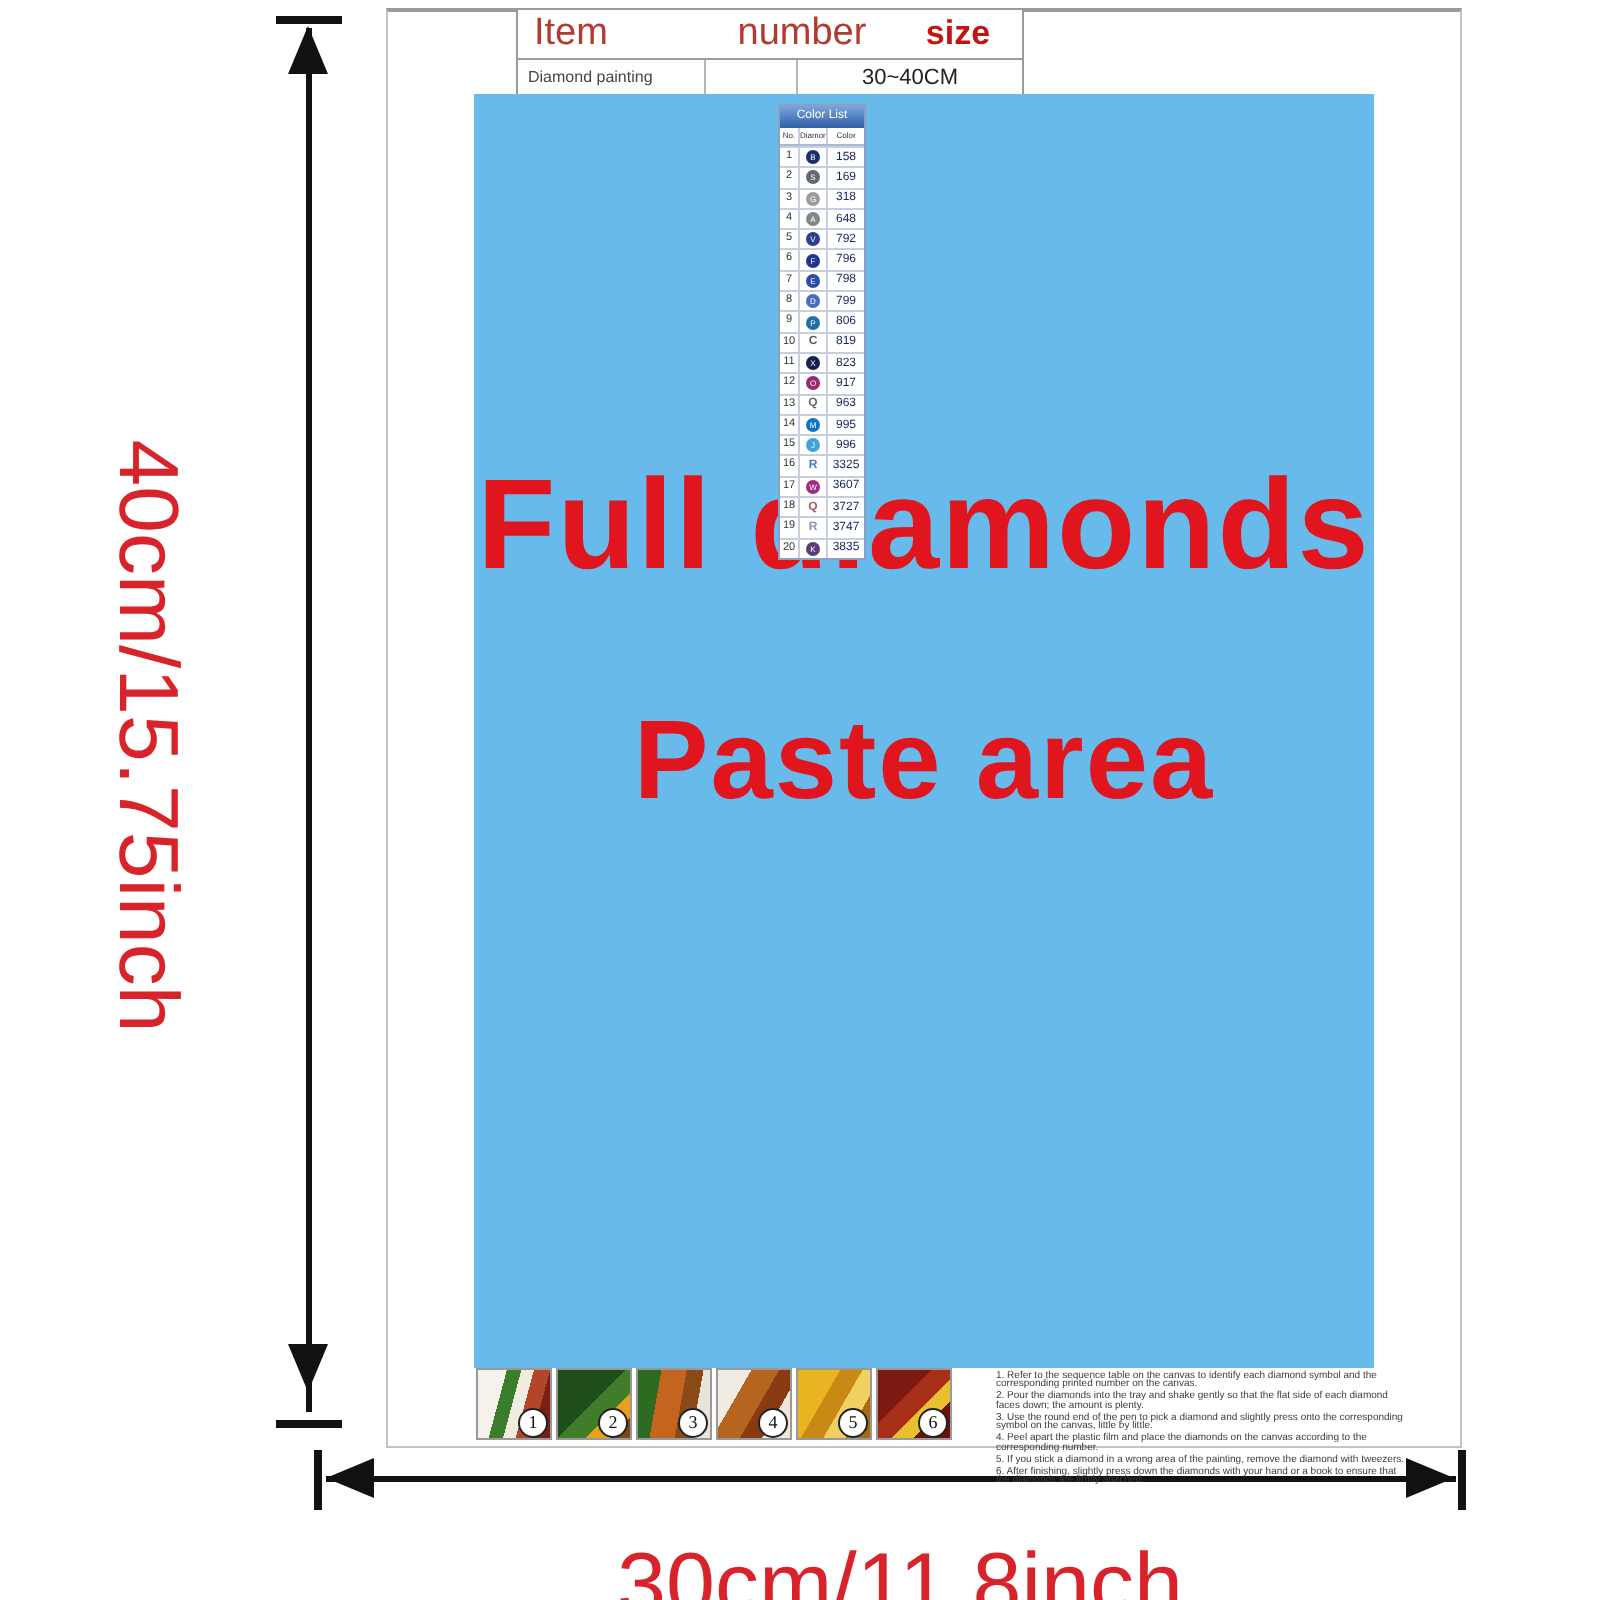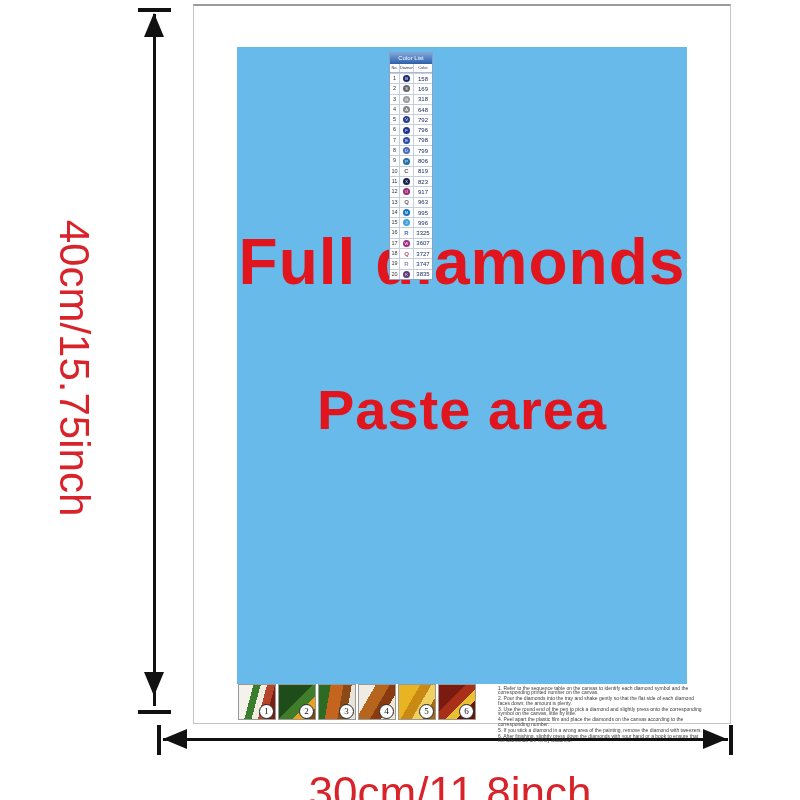--- a/index.html
+++ b/index.html
@@ -103,24 +103,36 @@
     <div class="cap h-cap-left"></div>
     <div class="h-head h-head-left"></div>
     <div class="h-shaft"></div>
     <div class="h-head h-head-right"></div>
     <div class="cap h-cap-right"></div>
   </div>
   <div class="dim-w-label" style="color:#d9232a;">30cm/11.8inch</div>
 
   <div class="canvas">
 
+    <div class="item-table">
+      <div class="item-head">
+        <span class="ih-item">Item</span>
+        <span class="ih-number">number</span>
+        <span class="ih-size">size</span>
+      </div>
+      <div class="item-body">
+        <span class="ib-name">Diamond painting</span>
+        <span class="ib-number"></span>
+        <span class="ib-size">30~40CM</span>
+      </div>
+    </div>
 
     <div class="paste" style="background:#68baeb;">
       <div class="paste-line1" style="color:#e1151d;">Full diamonds</div>
-      <div class="paste-line2" style="color:#e1151d;margin-top:30px;">Paste area</div>
+      <div class="paste-line2" style="color:#e1151d;">Paste area</div>
     </div>
 
     <div class="clr-list clr-left">
       <div class="clr-title">Color List</div>
       <div class="clr-colhdr">
         <span class="ch-no">No.</span>
         <span class="ch-dia">Diamond</span>
         <span class="ch-clr">Color</span>
       </div>
       <div class="clr-rows">

